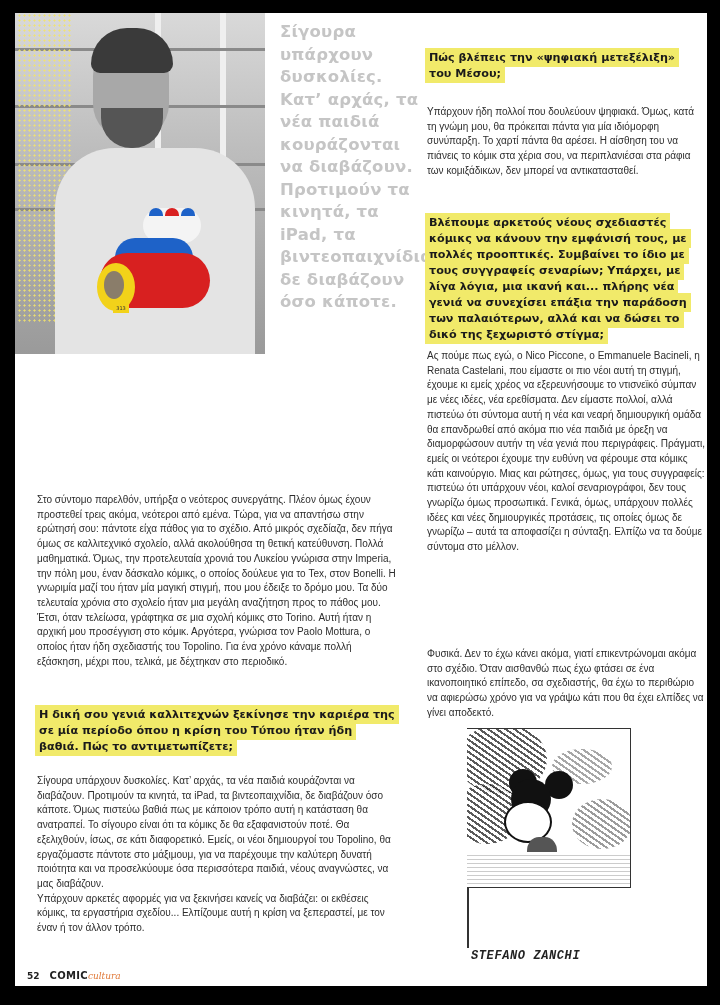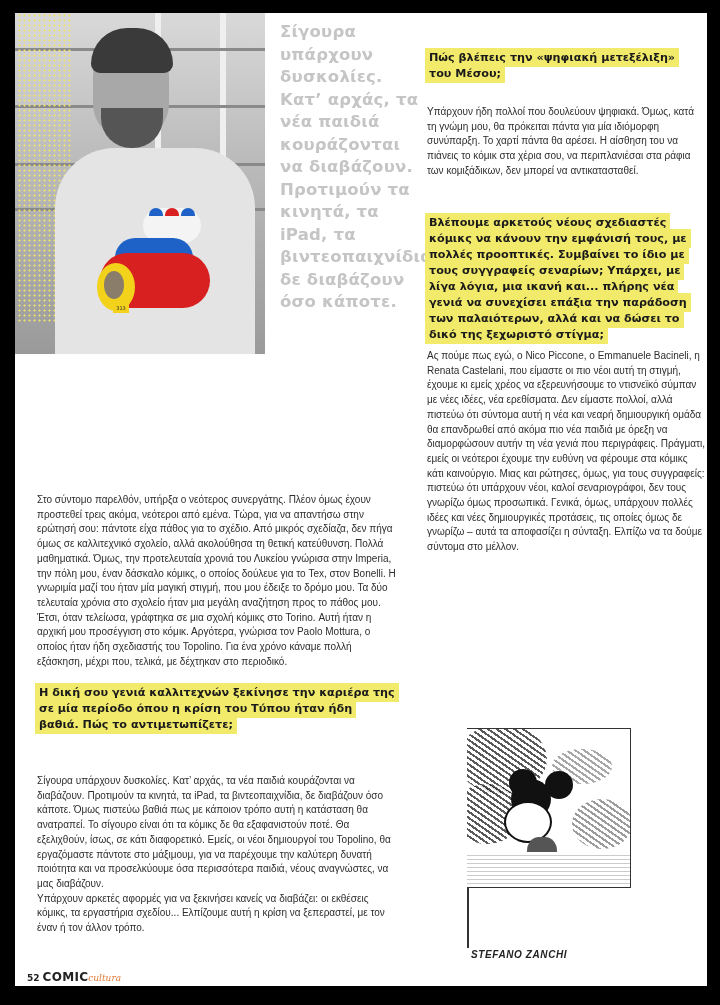--- a/index.html
+++ b/index.html
@@ -37,24 +37,24 @@
   .q span.hl { background:#f1ea6a; box-decoration-break:clone; -webkit-box-decoration-break:clone; padding:3px 4px 3px 4px;margin-top:42px; }
   .a { position:absolute; font-family:"Liberation Sans", sans-serif; color:#2d2d2d; font-size:10px; line-height:14.7px; }
 
   .comic { position:absolute; left:452px; top:715px; width:163px; height:158px; border-top:1.5px solid #333; border-right:1.5px solid #333; border-bottom:1.5px solid #333; background:#fff; overflow:hidden; }
   .comic-leftline { position:absolute; left:452px; top:715px; width:1.5px; height:220px; background:#333; }
   .ear { position:absolute; width:28px; height:28px; border-radius:50%; background:#111; }
   .mface { position:absolute; left:37px; top:72px; width:44px; height:38px; border-radius:50%; background:#fff; border:2px solid #111; }
   .mhead { position:absolute; left:44px; top:50px; width:40px; height:40px; border-radius:50%; background:#111; }
   .foliage { position:absolute; border-radius:50%; background:repeating-linear-gradient(35deg,#222 0 2px,#fff 2px 5px); opacity:.75; }
   .ground { position:absolute; left:0; bottom:0; width:100%; height:35px; background:repeating-linear-gradient(0deg,#fff 0 3px,#ccc 3px 4px); }
-  .credit { position:absolute; left:456px; top:936px; font-family:Liberation Sans, sans-serif; font-style:italic; font-weight:bold; font-size:10px; letter-spacing:0.6px; color:#222; }
+  .credit { position:absolute; left:456px; top:936px; font-family:Liberation Mono, monospace; font-style:italic; font-weight:bold; font-size:12px; letter-spacing:0.6px; color:#222; }
 
   .footer { position:absolute; left:12px; top:957px; font-family:"DejaVu Sans", sans-serif; font-size:9px; font-weight:bold; color:#222; }
-  .footer .brand1 { font-size:12px; letter-spacing:0.3px; margin-left:3px; }
+  .footer .brand1 { font-size:10px; letter-spacing:0.3px; margin-left:10px; }
   .footer .brand2 { font-family:"DejaVu Serif", serif; font-style:italic; font-weight:normal; font-size:9px; color:#e07a3a; }
 </style>
 </head>
 <body>
 
 <div class="page">
 
   <div class="photo">
     <div class="shelf-post" style="left:140px;"></div>
     <div class="shelf-post" style="left:205px;"></div>
@@ -83,39 +83,40 @@
   <div class="q" style="left:410px;top:37px;width:270px;">
     <span class="hl">Πώς βλέπεις την «ψηφιακή μετεξέλιξη» του Μέσου;</span>
   </div>
   <div class="a" style="left:412px;top:92px;width:275px;">Υπάρχουν ήδη πολλοί που δουλεύουν ψηφιακά. Όμως, κατά τη γνώμη μου, θα πρόκειται πάντα για μία ιδιόμορφη συνύπαρξη. Το χαρτί πάντα θα αρέσει. Η αίσθηση του να πιάνεις το κόμικ στα χέρια σου, να περιπλανιέσαι στα ράφια των κομιξάδικων, δεν μπορεί να αντικατασταθεί.</div>
 
   <div class="q" style="left:410px;top:202px;width:280px;">
     <span class="hl">Βλέπουμε αρκετούς νέους σχεδιαστές κόμικς να κάνουν την εμφάνισή τους, με πολλές προοπτικές. Συμβαίνει το ίδιο με τους συγγραφείς σεναρίων; Υπάρχει, με λίγα λόγια, μια ικανή και... πλήρης νέα γενιά να συνεχίσει επάξια την παράδοση των παλαιότερων, αλλά και να δώσει το δικό της ξεχωριστό στίγμα;</span>
   </div>
   <div class="a" style="left:412px;top:336px;width:280px;">Ας πούμε πως εγώ, ο Nico Piccone, ο Emmanuele Bacineli, η Renata Castelani, που είμαστε οι πιο νέοι αυτή τη στιγμή, έχουμε κι εμείς χρέος να εξερευνήσουμε το ντισνεϊκό σύμπαν με νέες ιδέες, νέα ερεθίσματα. Δεν είμαστε πολλοί, αλλά πιστεύω ότι σύντομα αυτή η νέα και νεαρή δημιουργική ομάδα θα επανδρωθεί από ακόμα πιο νέα παιδιά με όρεξη να διαμορφώσουν αυτήν τη νέα γενιά που περιγράφεις. Πράγματι, εμείς οι νεότεροι έχουμε την ευθύνη να φέρουμε στα κόμικς κάτι καινούργιο. Μιας και ρώτησες, όμως, για τους συγγραφείς: πιστεύω ότι υπάρχουν νέοι, καλοί σεναριογράφοι, δεν τους γνωρίζω όμως προσωπικά. Γενικά, όμως, υπάρχουν πολλές ιδέες και νέες δημιουργικές προτάσεις, τις οποίες όμως δε γνωρίζω – αυτά τα αποφασίζει η σύνταξη. Ελπίζω να τα δούμε σύντομα στο μέλλον.</div>
 
+  <div class="a" style="left:412px;top:634px;width:280px;">Φυσικά. Δεν το έχω κάνει ακόμα, γιατί επικεντρώνομαι ακόμα στο σχέδιο. Όταν αισθανθώ πως έχω φτάσει σε ένα ικανοποιητικό επίπεδο, σα σχεδιαστής, θα έχω το περιθώριο να αφιερώσω χρόνο για να γράψω κάτι που θα έχει ελπίδες να γίνει αποδεκτό.</div>
 
   <div class="comic-leftline"></div>
   <div class="comic">
     <div class="foliage" style="left:-10px;top:-5px;width:90px;height:70px;"></div>
     <div class="foliage" style="left:-15px;top:55px;width:70px;height:60px;"></div>
     <div class="foliage" style="left:85px;top:20px;width:60px;height:35px;opacity:.4;"></div>
     <div class="foliage" style="left:105px;top:70px;width:60px;height:50px;opacity:.45;"></div>
     <div class="ear" style="left:42px;top:40px;"></div>
     <div class="ear" style="left:78px;top:42px;"></div>
     <div class="mhead"></div>
     <div class="mface"></div>
     <div style="position:absolute;left:60px;top:108px;width:30px;height:35px;border-radius:40%;background:#555;"></div>
     <div class="ground"></div>
   </div>
   <div class="credit">STEFANO ZANCHI</div>
 
   <div class="a" style="left:22px;top:480px;width:362px;">Στο σύντομο παρελθόν, υπήρξα ο νεότερος συνεργάτης. Πλέον όμως έχουν προστεθεί τρεις ακόμα, νεότεροι από εμένα. Τώρα, για να απαντήσω στην ερώτησή σου: πάντοτε είχα πάθος για το σχέδιο. Από μικρός σχεδίαζα, δεν πήγα όμως σε καλλιτεχνικό σχολείο, αλλά ακολούθησα τη θετική κατεύθυνση. Πολλά μαθηματικά. Όμως, την προτελευταία χρονιά του Λυκείου γνώρισα στην Imperia, την πόλη μου, έναν δάσκαλο κόμικς, ο οποίος δούλευε για το Tex, στον Bonelli. Η γνωριμία μαζί του ήταν μία μαγική στιγμή, που μου έδειξε το δρόμο μου. Τα δύο τελευταία χρόνια στο σχολείο ήταν μια μεγάλη αναζήτηση προς το πάθος μου. Έτσι, όταν τελείωσα, γράφτηκα σε μια σχολή κόμικς στο Torino. Αυτή ήταν η αρχική μου προσέγγιση στο κόμικ. Αργότερα, γνώρισα τον Paolo Mottura, ο οποίος ήταν ήδη σχεδιαστής του Topolino. Για ένα χρόνο κάναμε πολλή εξάσκηση, μέχρι που, τελικά, με δέχτηκαν στο περιοδικό.</div>
 
-  <div class="q" style="left:20px;top:672px;width:360px;">
+  <div class="q" style="left:20px;top:694px;width:360px;">
     <span class="hl">Η δική σου γενιά καλλιτεχνών ξεκίνησε την καριέρα της σε μία περίοδο όπου η κρίση του Τύπου ήταν ήδη βαθιά. Πώς το αντιμετωπίζετε;</span>
   </div>
   <div class="a" style="left:22px;top:761px;width:362px;">
     <div>Σίγουρα υπάρχουν δυσκολίες. Κατ’ αρχάς, τα νέα παιδιά κουράζονται να διαβάζουν. Προτιμούν τα κινητά, τα iPad, τα βιντεοπαιχνίδια, δε διαβάζουν όσο κάποτε. Όμως πιστεύω βαθιά πως με κάποιον τρόπο αυτή η κατάσταση θα ανατραπεί. Το σίγουρο είναι ότι τα κόμικς δε θα εξαφανιστούν ποτέ. Θα εξελιχθούν, ίσως, σε κάτι διαφορετικό. Εμείς, οι νέοι δημιουργοί του Topolino, θα εργαζόμαστε πάντοτε στο μάξιμουμ, για να παρέχουμε την καλύτερη δυνατή ποιότητα και να προσελκύουμε όσα περισσότερα παιδιά, νέους αναγνώστες, να μας διαβάζουν.</div>
     <div>Υπάρχουν αρκετές αφορμές για να ξεκινήσει κανείς να διαβάζει: οι εκθέσεις κόμικς, τα εργαστήρια σχεδίου... Ελπίζουμε αυτή η κρίση να ξεπεραστεί, με τον έναν ή τον άλλον τρόπο.</div>
   </div>
 
   <div class="footer">
     <span>52</span><span class="brand1">COMIC</span><span class="brand2">cultura</span>
   </div>

